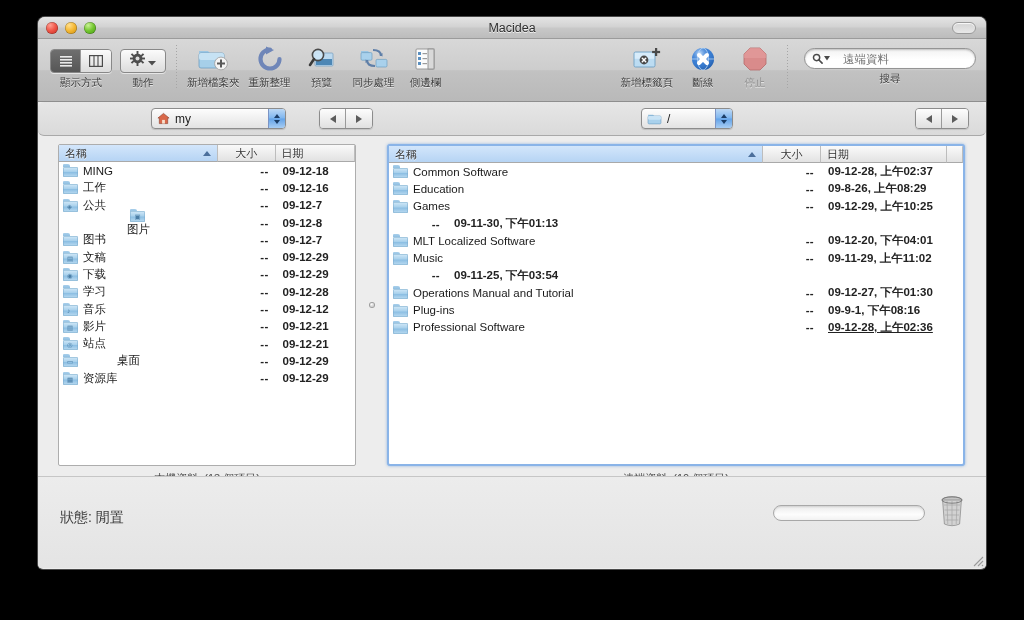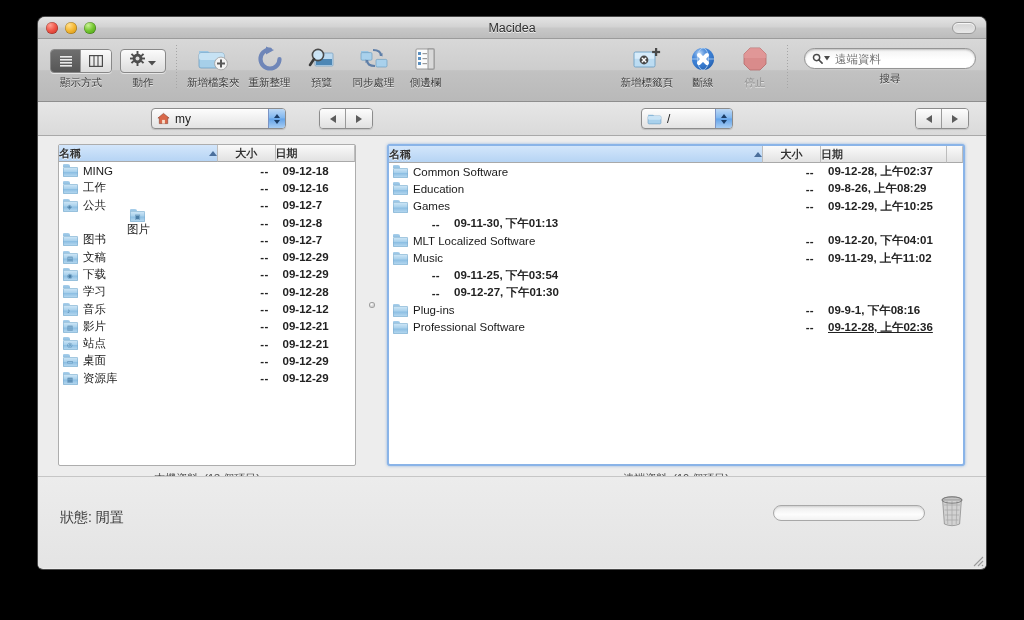--- a/index.html
+++ b/index.html
@@ -103,34 +103,35 @@
 
   
   .search-wrap { display: flex; flex-direction: column; align-items: center; padding: 0 10px; }
   .search-field {
     position: relative;
     width: 172px; height: 21px; margin-top: 5px;
     border-radius: 11px;
     background: linear-gradient(to bottom, #f2f2f2, #ffffff 55%);
     border: 1px solid #949494;
     box-shadow: inset 0 1px 2px rgba(0,0,0,0.22);
-    display: flex; align-items: center;
+    display: flex; align-items: center; gap: 8px;
   }
   .search-field .sicon { margin-left: 7px; display: flex; align-items: center; gap: 1px; }
   .search-input {
     border: none; outline: none; background: transparent;
     font-family: inherit; font-size: 11.5px; color: #555;
     margin-left: 5px; width: 128px;
   }
 
   
   .pathbar {
     position: relative; height: 34px;
     background: linear-gradient(to bottom, #e6e6e6, #dadada);
     border-bottom: 1px solid #a9a9a9;
+    border-radius: 6px;
   }
   .popup {
     position: absolute; top: 6px; height: 21px;
     border: 1px solid #8c8c8c; border-radius: 4px;
     background: linear-gradient(to bottom, #fdfdfd, #e3e3e3);
     box-shadow: 0 1px 1px rgba(0,0,0,0.14), inset 0 1px 0 #fff;
     display: flex; align-items: center;
   }
   .popup .pico { margin-left: 5px; display: flex; }
   .popup .ptext { font-size: 12px; color: #222; margin-left: 5px; flex: 1; }
@@ -176,21 +177,21 @@
     background: radial-gradient(circle at 40% 35%, #ffffff, #b0b0b0);
     box-shadow: 0 0 0 1px #9d9d9d; }
 
   
   .cols { display: flex; height: 17px; font-size: 11px; flex-shrink: 0; }
   .col {
     display: flex; align-items: center;
     background: linear-gradient(to bottom, #fafafa, #e2e2e2);
     border-right: 1px solid #bdbdbd;
     border-bottom: 1px solid #a9a9a9;
-    padding: 0 0; color: #333; font-weight: bold;
+    padding: 0 6px; color: #333; font-weight: normal;
     text-shadow: 0 1px 0 rgba(255,255,255,0.8);
   }
   .col.active {
     background: linear-gradient(to bottom, #d3e6fb, #b6d4f4);
     justify-content: space-between;
   }
   .col.size { justify-content: center; }
   .sortarrow { width: 0; height: 0; border-left: 4px solid transparent; border-right: 4px solid transparent; border-bottom: 5px solid #4b6f9c; }
 
   .rows { flex: 1; overflow: hidden; }
@@ -645,21 +646,21 @@
                 <span class="tab"></span>
                 <span class="body"></span>
                 <span class="badge">◎</span>
               </span>
               <span>站点</span>
             </div>
             <div class="cell-size" style="width: 58px;">--</div>
             <div class="cell-date" style="width: 80px;">09-12-21</div>
           </div>
           <div class="row">
-            <div class="cell-name" style="width: 160px;">
+            <div class="cell-name" style="width: 160px; gap: 34px;">
               <span class="fico">
                 <span class="tab"></span>
                 <span class="body"></span>
                 <span class="badge">▭</span>
               </span>
               <span>桌面</span>
             </div>
             <div class="cell-size" style="width: 58px;">--</div>
             <div class="cell-date" style="width: 80px;">09-12-29</div>
           </div>
@@ -750,20 +751,27 @@
               <span>Music</span>
             </div>
             <div class="cell-size" style="width: 58px;">--</div>
             <div class="cell-date" style="width: 126px;">09-11-29, 上午11:02</div>
           </div>
           <div class="row">
             <div class="cell-size" style="width: 58px;">--</div>
             <div class="cell-date" style="width: 126px;">09-11-25, 下午03:54</div>
           </div>
           <div class="row">
+            <div class="cell-name" style="width: 374px;">
+              <span class="fico">
+                <span class="tab"></span>
+                <span class="body"></span>
+              </span>
+              <span>Operations Manual and Tutorial</span>
+            </div>
             <div class="cell-size" style="width: 58px;">--</div>
             <div class="cell-date" style="width: 126px;">09-12-27, 下午01:30</div>
           </div>
           <div class="row">
             <div class="cell-name" style="width: 374px;">
               <span class="fico">
                 <span class="tab"></span>
                 <span class="body"></span>
               </span>
               <span>Plug-ins</span>

